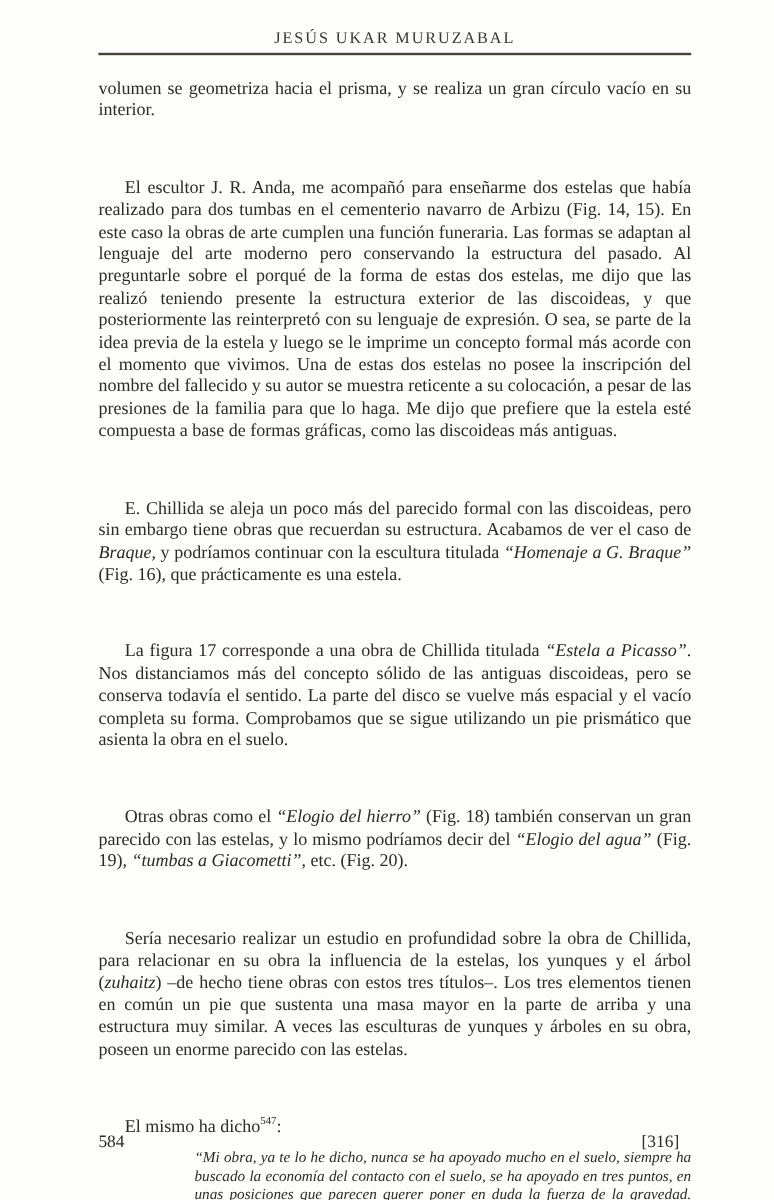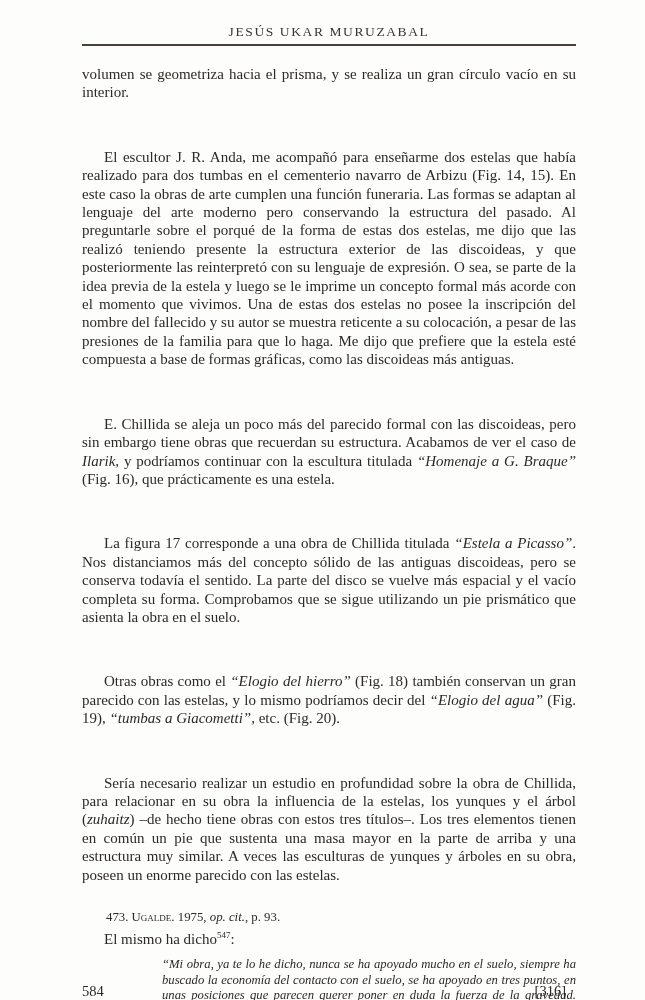--- a/index.html
+++ b/index.html
@@ -77,49 +77,45 @@
   }
   .page-footer {
     position: absolute;
     left: 82px;
     right: 79px;
     top: 944px;
     display: flex;
     justify-content: space-between;
     font-size: 14.5px;
     color: #2d2925;
-    margin-top: 39px;
   }
 </style>
 </head>
 <body>
 
 <div class="page">
   <div class="content">
 
     <header class="running-header">
       <div class="author">JESÚS UKAR MURUZABAL</div>
       <div class="rule"></div>
     </header>
 
     <main class="body-text">
         <p class="para"><span>volumen se geometriza hacia el prisma, y se realiza un gran círculo vacío en su interior.</span></p>
         <p class="para indent"><span>El escultor J. R. Anda, me acompañó para enseñarme dos estelas que había realizado para dos tumbas en el cementerio navarro de Arbizu (Fig. 14, 15). En este caso la obras de arte cumplen una función funeraria. Las formas se adaptan al lenguaje del arte moderno pero conservando la estructura del pasado. Al preguntarle sobre el porqué de la forma de estas dos estelas, me dijo que las realizó teniendo presente la estructura exterior de las discoideas, y que posteriormente las reinterpretó con su lenguaje de expresión. O sea, se parte de la idea previa de la estela y luego se le imprime un concepto formal más acorde con el momento que vivimos. Una de estas dos estelas no posee la inscripción del nombre del fallecido y su autor se muestra reticente a su colocación, a pesar de las presiones de la familia para que lo haga. Me dijo que prefiere que la estela esté compuesta a base de formas gráficas, como las discoideas más antiguas.</span></p>
-        <p class="para indent"><span>E. Chillida se aleja un poco más del parecido formal con las discoideas, pero sin embargo tiene obras que recuerdan su estructura. Acabamos de ver el caso de </span><i>Ilarik,</i><span> y podríamos continuar con la escultura titulada </span><i>“Homenaje a G. Braque”</i><span> (Fig. 16), que prácticamente es una estela.</span></p>
+        <p class="para indent"><span>E. Chillida se aleja un poco más del parecido formal con las discoideas, pero sin embargo tiene obras que recuerdan su estructura. Acabamos de ver el caso de </span><i>Braque,</i><span> y podríamos continuar con la escultura titulada </span><i>“Homenaje a G. Braque”</i><span> (Fig. 16), que prácticamente es una estela.</span></p>
         <p class="para indent"><span>La figura 17 corresponde a una obra de Chillida titulada </span><i>“Estela a Picasso”</i><span>. Nos distanciamos más del concepto sólido de las antiguas discoideas, pero se conserva todavía el sentido. La parte del disco se vuelve más espacial y el vacío completa su forma. Comprobamos que se sigue utilizando un pie prismático que asienta la obra en el suelo.</span></p>
         <p class="para indent"><span>Otras obras como el </span><i>“Elogio del hierro”</i><span> (Fig. 18) también conservan un gran parecido con las estelas, y lo mismo podríamos decir del </span><i>“Elogio del agua”</i><span> (Fig. 19), </span><i>“tumbas a Giacometti”</i><span>, etc. (Fig. 20).</span></p>
         <p class="para indent"><span>Sería necesario realizar un estudio en profundidad sobre la obra de Chillida, para relacionar en su obra la influencia de la estelas, los yunques y el árbol (</span><i>zuhaitz</i><span>) –de hecho tiene obras con estos tres títulos–. Los tres elementos tienen en común un pie que sustenta una masa mayor en la parte de arriba y una estructura muy similar. A veces las esculturas de yunques y árboles en su obra, poseen un enorme parecido con las estelas.</span></p>
         <p class="para indent"><span>El mismo ha dicho</span><sup class="fnref">547</sup><span>:</span></p>
         <blockquote class="quote"><span>“Mi obra, ya te lo he dicho, nunca se ha apoyado mucho en el suelo, siempre ha buscado la economía del contacto con el suelo, se ha apoyado en tres puntos, en unas posiciones que parecen querer poner en duda la fuerza de la gravedad. Esto se ha producido siempre en mi trabajo. Pero esa indagación mía ha ido evolucionando a lo largo de la obra; existe siempre esa problemática de la mínima sustentación de la escultura” (p. 93).</span></blockquote>
         <h2 class="heading"><span>2. Nivel espacial</span></h2>
       </main>
 
   </div>
 
-  <div class="footnote">
-    <span><span>473. </span><span class="sc">Ugalde</span><span>. 1975, </span><i>op. cit.</i><span>, p. 93.</span></span>
-  </div>
 
   <footer class="page-footer">
     <span>584</span>
     <span>[316]</span>
   </footer>
 </div>
 
 </body></html>

